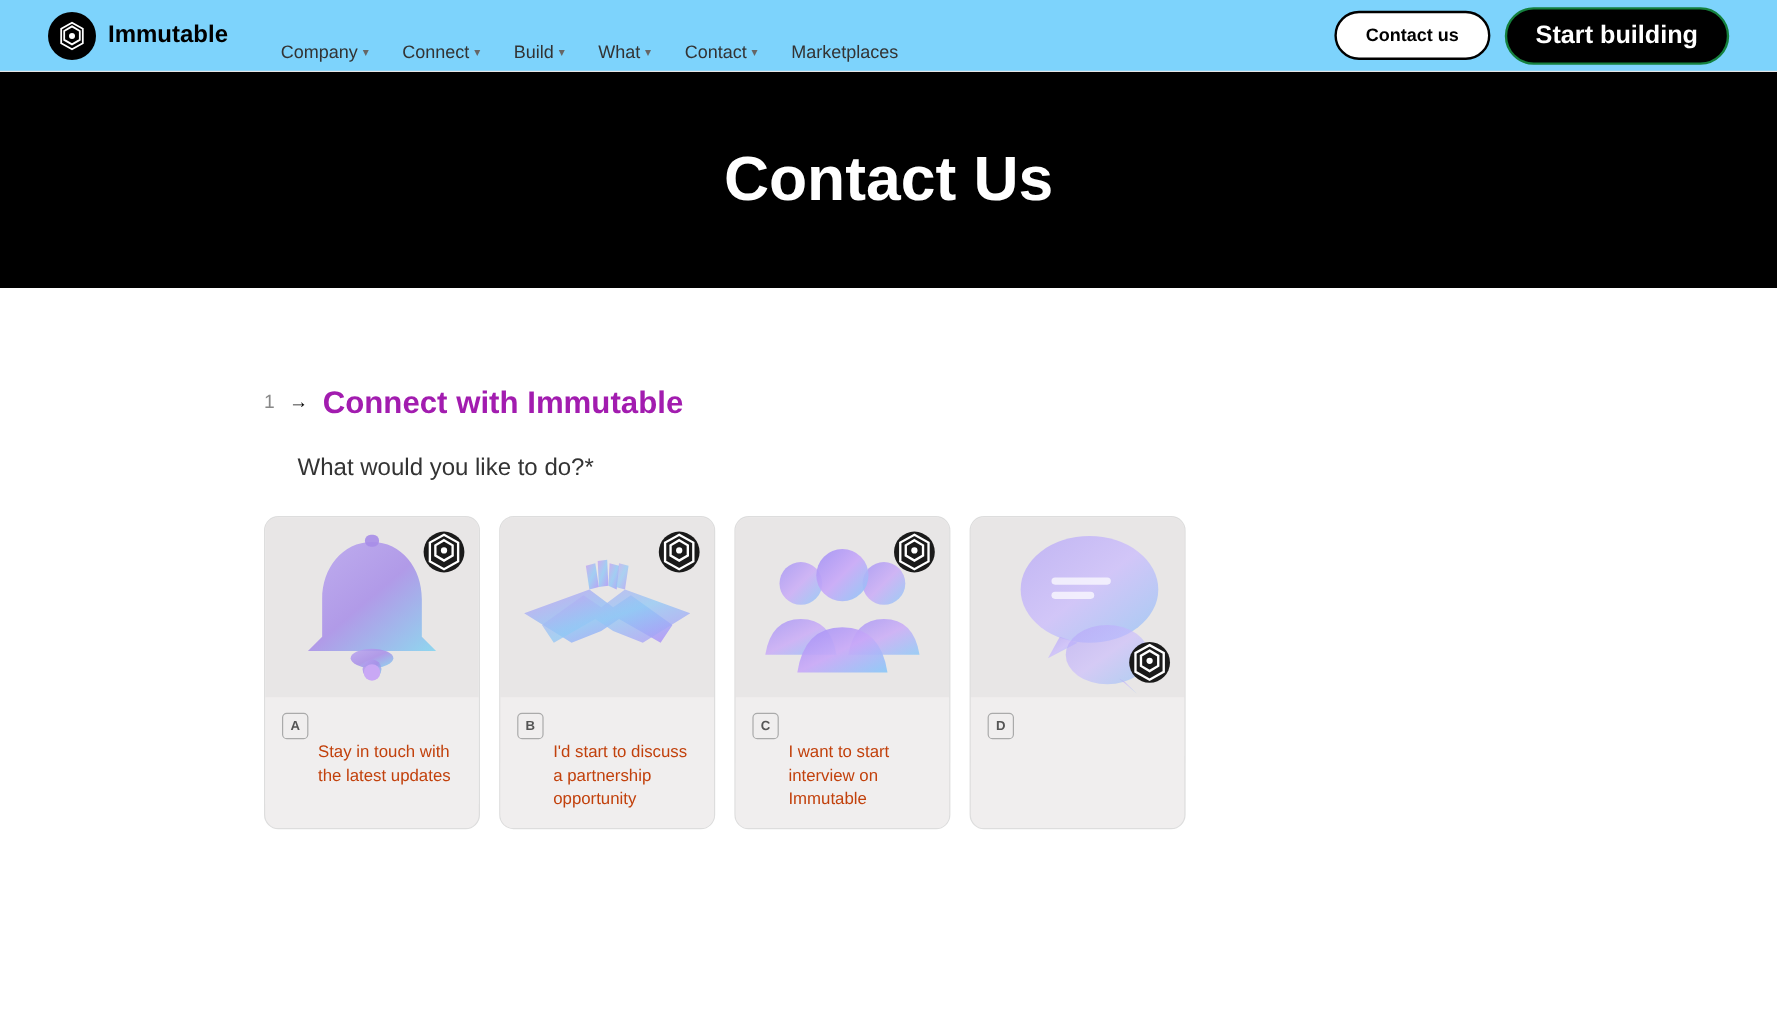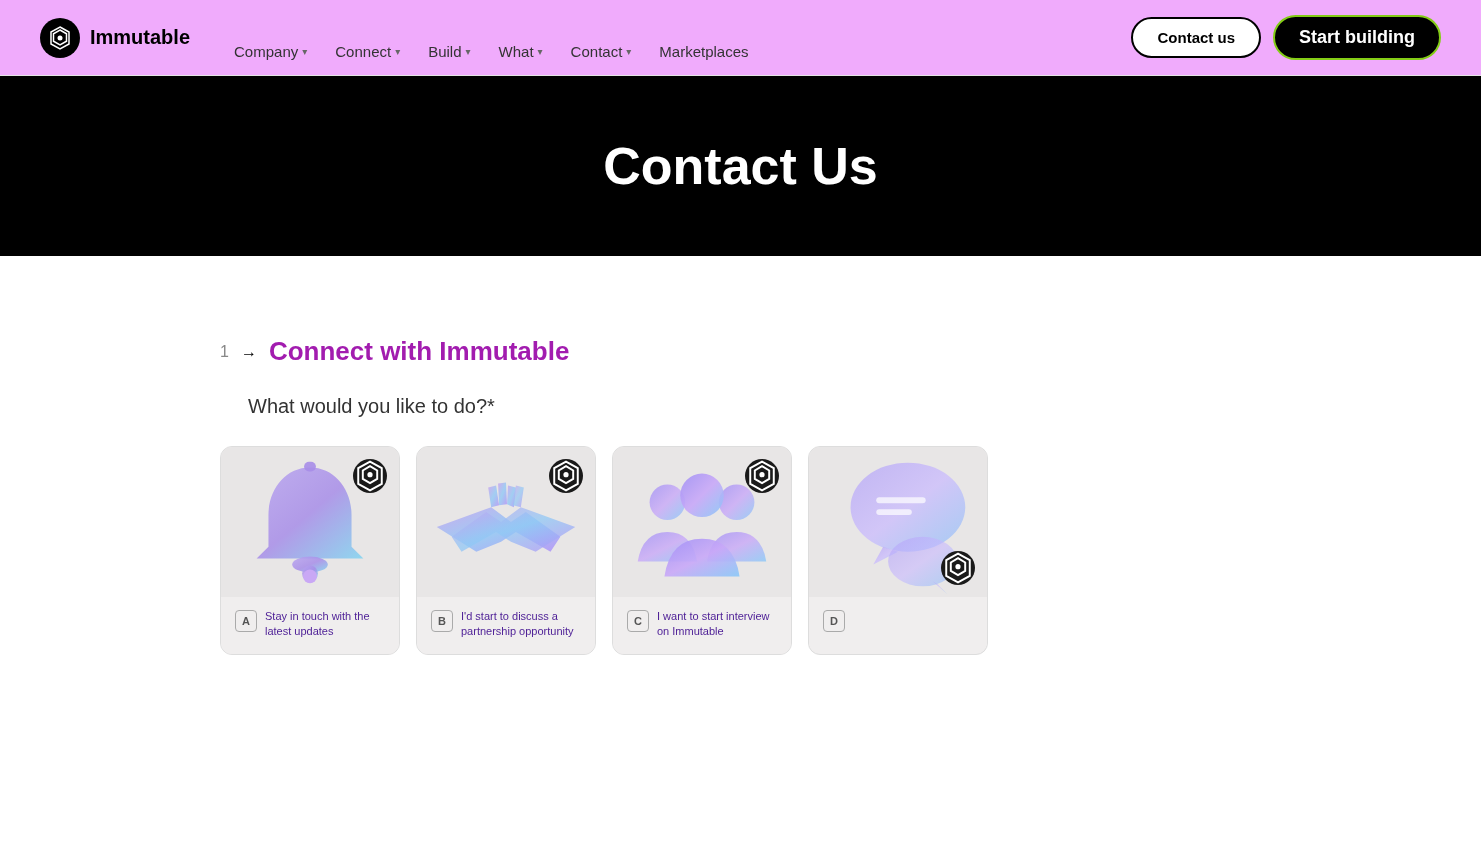--- a/index.html
+++ b/index.html
@@ -1,22 +1,22 @@
 <!DOCTYPE html>
 <html><head>
   <meta charset="utf-8">
   <style>
     * { margin: 0; padding: 0; box-sizing: border-box; }
     body { font-family: -apple-system, BlinkMacSystemFont, 'Segoe UI', sans-serif; background: #fff; }
 
     
     nav {
       display: flex; align-items: center; justify-content: space-between;
-      padding: 0 40px; height: 76px; border-bottom: 1px solid #e5e5e5;
-      background: #f0abfc; position: sticky; top: 0; z-index: 100;
+      padding: 0 40px; height: 60px; border-bottom: 1px solid #e5e5e5;
+      background: #7dd3fc; position: sticky; top: 0; z-index: 100;
     }
     .nav-left { display: flex; align-items: center; gap: 32px; }
     .nav-logo { display: flex; align-items: center; gap: 10px; text-decoration: none; }
     .nav-logo-icon {
       width: 40px; height: 40px; border-radius: 50%; background: #000;
       display: flex; align-items: center; justify-content: center;
     }
     .nav-logo-text { font-size: 20px; font-weight: 700; color: #000; }
     .nav-links { display: flex; align-items: center; gap: 4px; }
     .nav-link {
@@ -24,22 +24,22 @@
       font-size: 15px; color: #333; cursor: pointer; padding: 8px 12px;
       border-radius: 6px; text-decoration: none; white-space: nowrap; margin-top: 28px;
     }
     .nav-link .chevron { font-size: 10px; color: #666; }
     .nav-right { display: flex; align-items: center; gap: 12px; }
     .btn-outline {
       padding: 10px 24px; border: 2px solid #000; border-radius: 50px;
       background: #fff; font-size: 15px; font-weight: 600; cursor: pointer;
     }
     .btn-filled {
-      padding: 10px 24px; border: 2px solid #84cc16; border-radius: 50px;
-      background: #000; color: #fff; font-size: 18px; font-weight: 600; cursor: pointer;
+      padding: 10px 24px; border: 2px solid #15803d; border-radius: 50px;
+      background: #000; color: #fff; font-size: 21px; font-weight: 600; cursor: pointer;
     }
 
     
     .hero {
       background: #000; padding: 60px 40px;
       display: flex; align-items: center; justify-content: center;
       min-height: 160px;
     }
     .hero-title { color: #fff; font-size: 52px; font-weight: 800; }
 
@@ -73,21 +73,21 @@
     }
     .card-footer {
       padding: 12px 14px 14px; display: flex; align-items: flex-start; gap: 8px;
       background: #f0eeee;
     }
     .card-letter {
       min-width: 22px; height: 22px; border: 1.5px solid #aaa; border-radius: 4px;
       display: flex; align-items: center; justify-content: center;
       font-size: 11px; font-weight: 700; color: #555; margin-top: 1px;
     }
-    .card-text { font-size: 11px; color: #4c1d95; line-height: 1.4; }
+    .card-text { font-size: 14px; color: #c2410c; line-height: 1.4; margin-top: 24px; }
 
     
   </style>
 </head>
 <body>
 
 <nav>
   <div class="nav-left">
     <a class="nav-logo" href="#">
       <div class="nav-logo-icon">

